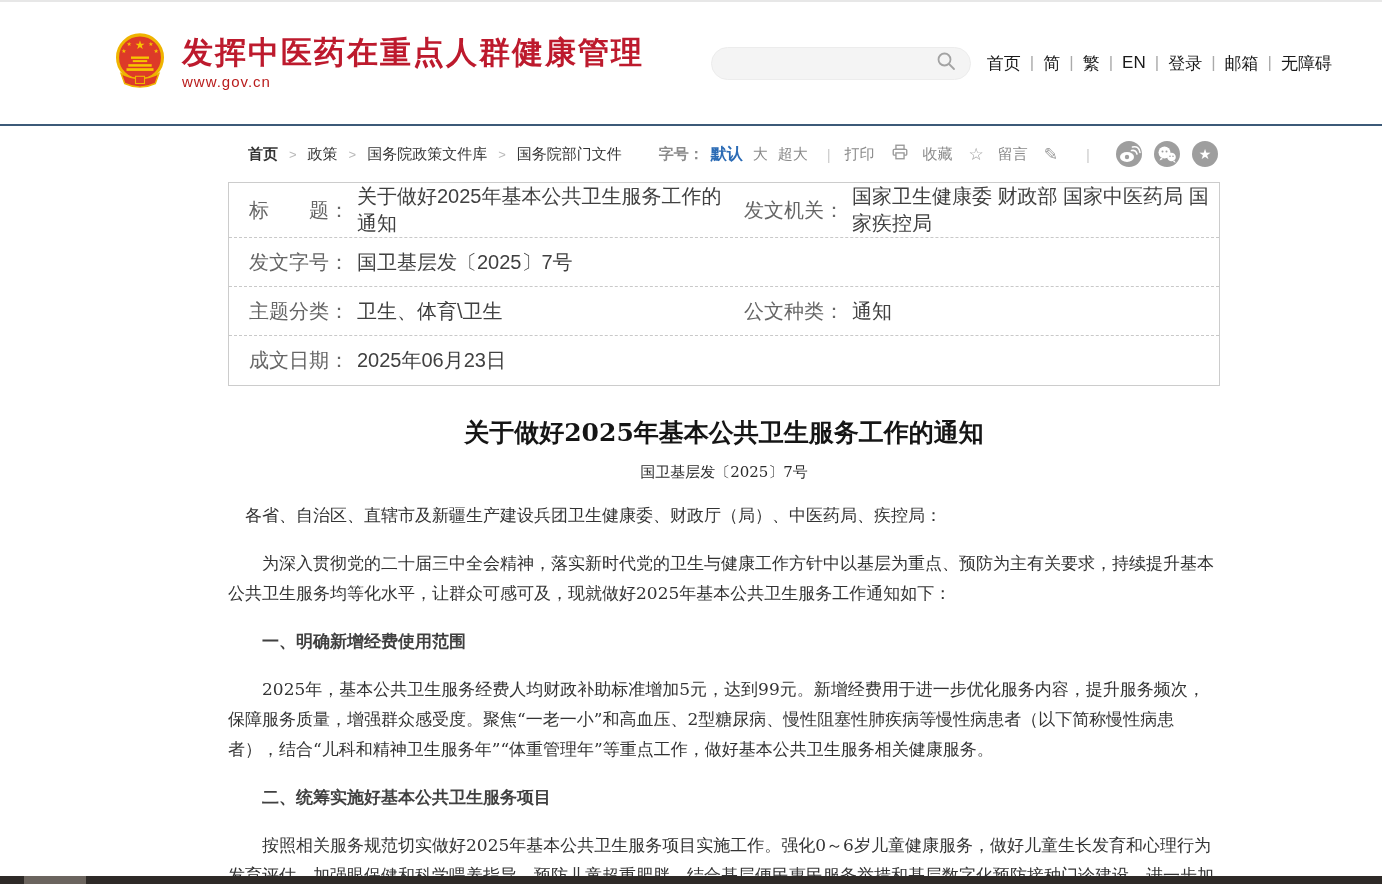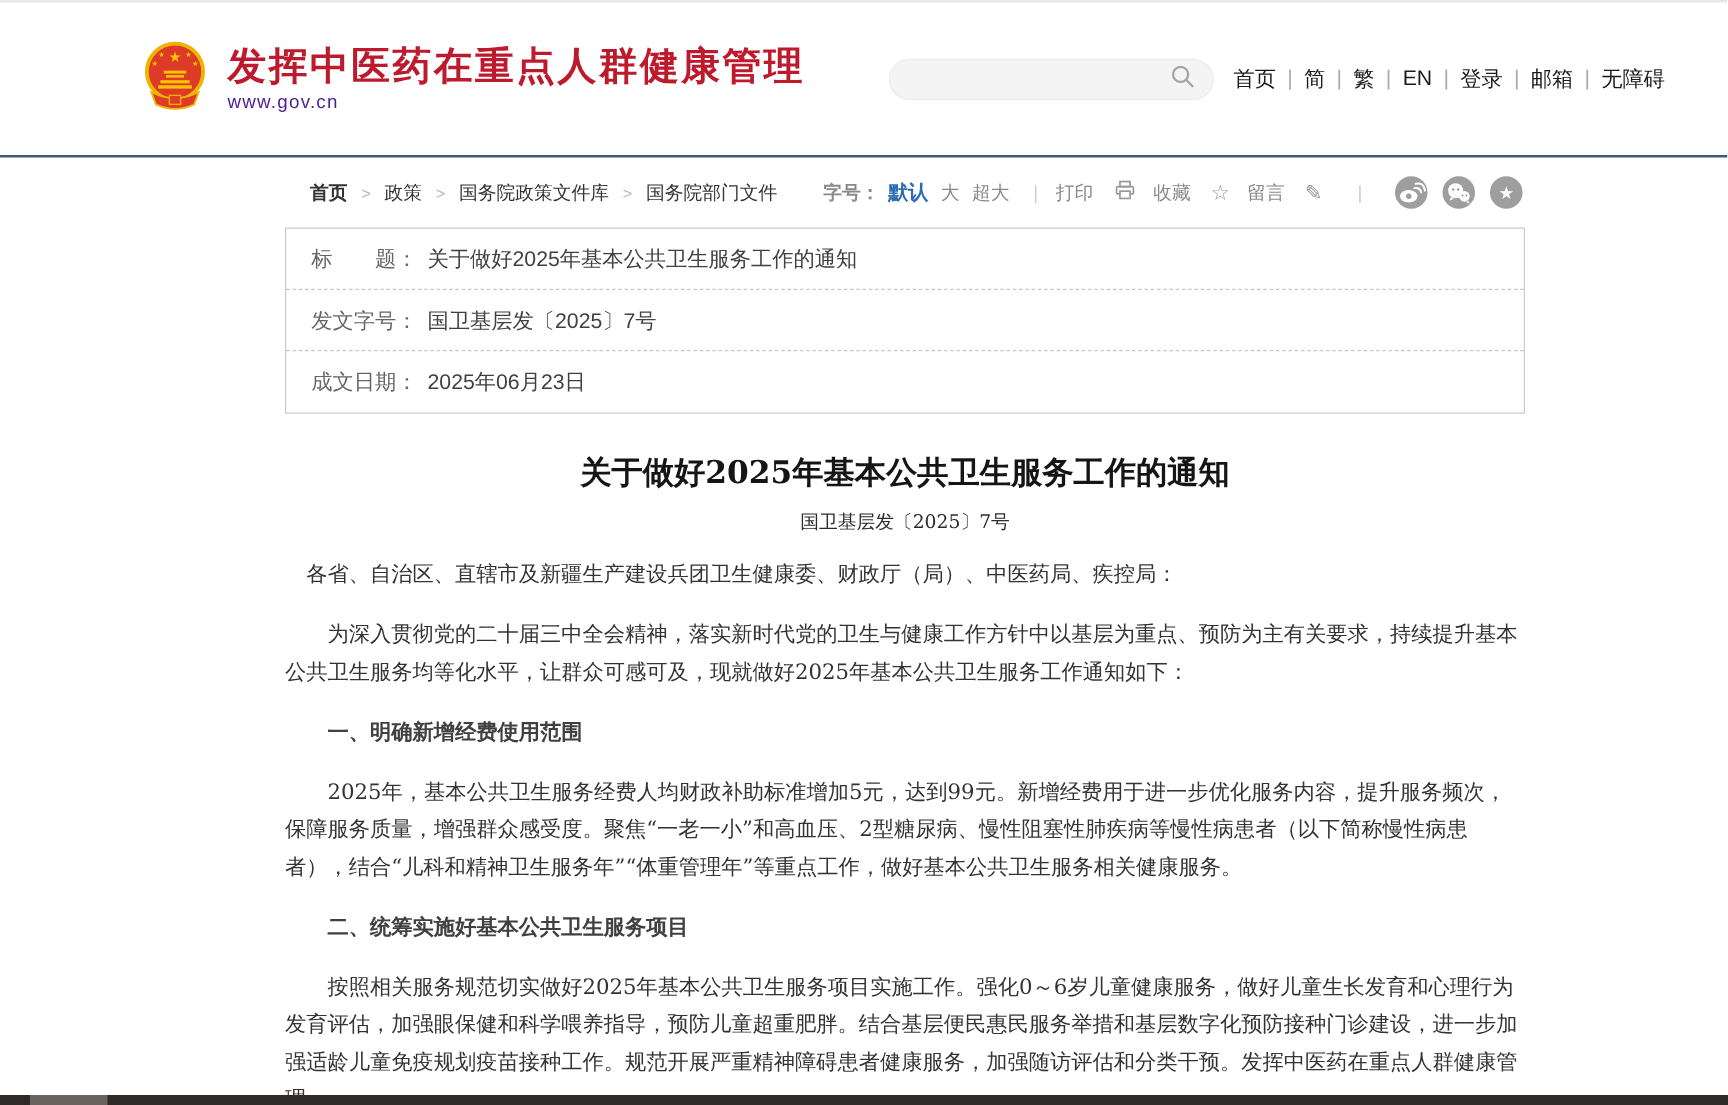--- a/index.html
+++ b/index.html
@@ -14,21 +14,21 @@
   body{
     width:1382px;height:884px;overflow:hidden;background:#fff;
     font-family:"Liberation Sans",sans-serif;position:relative;
   }
   .top-line{height:2px;background:#e7e7e7;}
   
   header{height:122px;display:flex;align-items:center;}
   .header-inner{width:100%;display:flex;align-items:center;padding:0 50px 0 113px;}
   .logo{display:flex;align-items:center;gap:15px;cursor:pointer;}
   .site-title{font-size:31px;font-weight:bold;color:var(--red);letter-spacing:2px;line-height:1.1;}
-  .site-url{font-size:15px;color:#4c1d95;margin-top:3px;letter-spacing:1px;}
+  .site-url{font-size:15px;color:#b91c1c;margin-top:3px;letter-spacing:1px;}
   .search-box{margin-left:auto;width:260px;height:33px;background:#f4f4f4;border:1px solid #ececec;
     border-radius:17px;display:flex;align-items:center;justify-content:flex-end;padding-right:14px;cursor:text;}
   .top-nav{display:flex;align-items:center;margin-left:16px;font-size:17px;color:#1a1a1a;white-space:nowrap;}
   .top-nav a{color:#1a1a1a;text-decoration:none;cursor:pointer;}
   .top-nav .sep{color:#aaa;margin:0 9px;font-weight:300;}
   .divider{height:2px;background:var(--navy);}
   
   .main{width:992px;margin-left:228px;}
   .crumb-row{display:flex;align-items:center;justify-content:space-between;height:56px;padding:0 2px 0 20px;}
   .breadcrumb{font-size:15px;color:#333;display:flex;align-items:center;}
@@ -42,21 +42,21 @@
   .tool-sep{color:#ccc;margin:0 14px;}
   .tool-item{display:inline-flex;align-items:center;gap:16px;margin-right:14px;cursor:pointer;color:var(--gray-txt);}
   .tool-item:last-of-type{margin-right:0;}
   .glyph{font-size:17px;color:#999;}
   .share-circle{width:26px;height:26px;border-radius:50%;background:#9e9e9e;display:inline-flex;
     align-items:center;justify-content:center;margin-left:12px;cursor:pointer;color:#fff;font-size:14px;}
   
   .meta-table{border:1px solid var(--border);}
   .meta-row{display:flex;min-height:49px;align-items:center;border-bottom:1px dashed #c9c9c9;}
   .meta-row:last-child{border-bottom:none;}
-  .meta-cell{flex:1;display:flex;align-items:center;padding-left:20px;font-size:17px;}
+  .meta-cell{flex:1;display:flex;align-items:center;padding-left:20px;font-size:20px;}
   .meta-label{color:#666;white-space:pre;}
   .meta-value{color:#404040;margin-left:8px;}
   
   .doc-title{font-family:"DejaVu Serif",serif;font-size:25px;font-weight:bold;color:#151515;
     text-align:center;margin:30px 0 0 0;}
   .doc-number{font-family:"DejaVu Serif",serif;font-size:15px;color:#2a2a2a;text-align:center;margin-top:14px;}
   .doc-body{margin-top:14px;font-family:"DejaVu Serif",serif;font-size:17px;color:#333;line-height:30px;}
   .para{margin:18px 0;text-indent:2em;}
   .para.addressee{text-indent:1em;}
   .para.heading{font-weight:bold;color:#404040;}
@@ -186,25 +186,39 @@
       <span class="share-circle">★</span>
     </div>
   </div>
 
   <div class="meta-table" id="meta-table">
       <div class="meta-row">
         <div class="meta-cell">
           <span class="meta-label">标　　题：</span>
           <span class="meta-value">关于做好2025年基本公共卫生服务工作的通知</span>
         </div>
+        <div class="meta-cell">
+          <span class="meta-label">发文机关：</span>
+          <span class="meta-value">国家卫生健康委 财政部 国家中医药局 国家疾控局</span>
+        </div>
       </div>
       <div class="meta-row">
         <div class="meta-cell">
           <span class="meta-label">发文字号：</span>
           <span class="meta-value">国卫基层发〔2025〕7号</span>
+        </div>
+      </div>
+      <div class="meta-row">
+        <div class="meta-cell">
+          <span class="meta-label">主题分类：</span>
+          <span class="meta-value">卫生、体育\卫生</span>
+        </div>
+        <div class="meta-cell">
+          <span class="meta-label">公文种类：</span>
+          <span class="meta-value">通知</span>
         </div>
       </div>
       <div class="meta-row">
         <div class="meta-cell">
           <span class="meta-label">成文日期：</span>
           <span class="meta-value">2025年06月23日</span>
         </div>
         <div class="meta-cell"></div>
       </div>
     </div>

